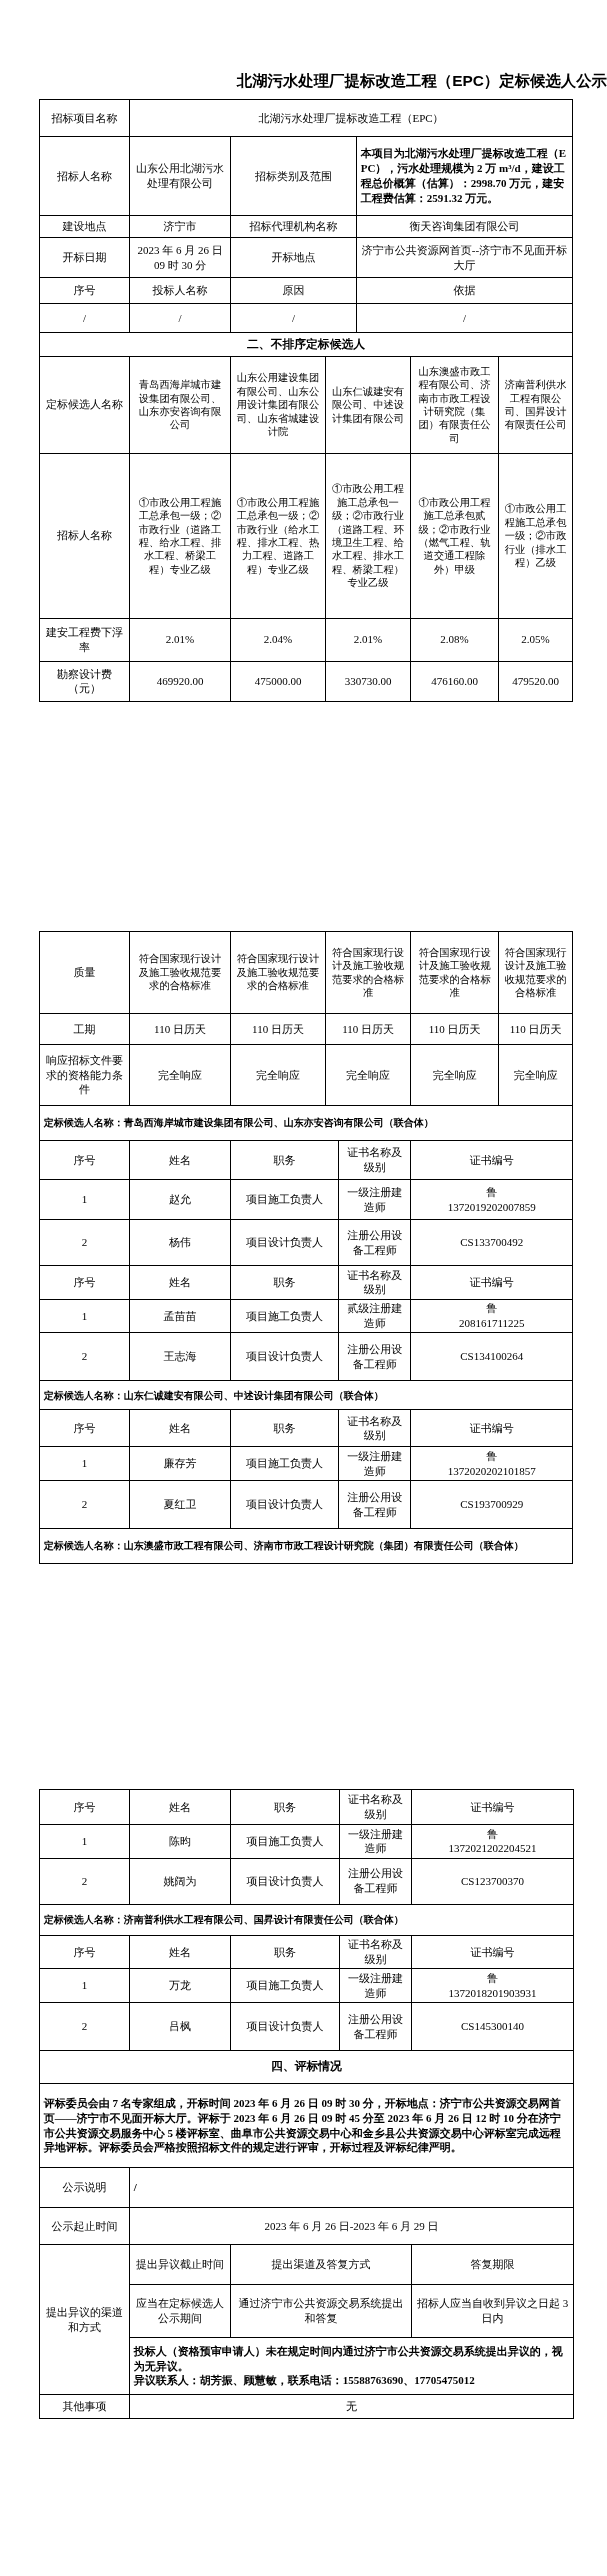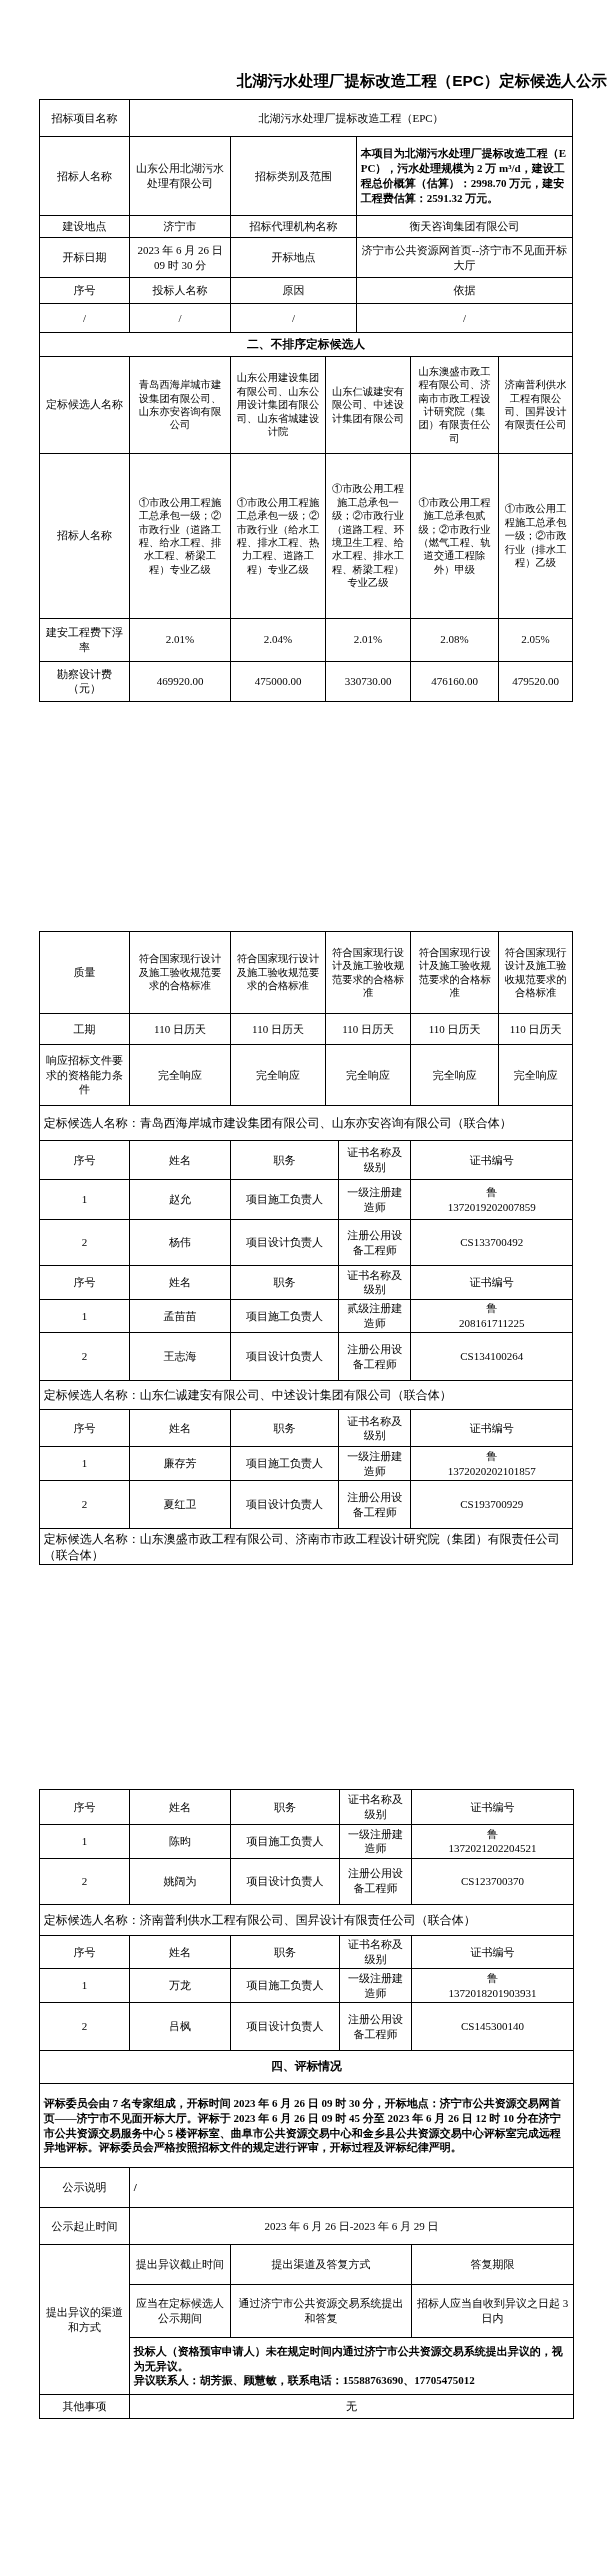--- a/index.html
+++ b/index.html
@@ -22,21 +22,21 @@
     border:0.7px solid #000;padding:1.5px 3.7px;
     text-align:center;vertical-align:middle;
     font-size:11px;line-height:1.35;word-break:break-all;
   }
   .lbl{font-weight:normal;text-align:center;}
   .sec{
     font-weight:bold;font-size:11.8px;
     font-family:"Liberation Sans","DejaVu Sans",sans-serif;
   }
   .name-row{
-    font-weight:normal;text-align:left;font-size:12px;
+    font-weight:bold;text-align:left;font-size:10px;
     font-family:"Liberation Sans","DejaVu Sans",sans-serif;
   }
   .left{text-align:left;font-weight:bold;}
   .sm{font-size:10.3px;line-height:1.3;}
 </style>
 </head>
 <body>
 
 <h1 class="doc-title">北湖污水处理厂提标改造工程（EPC）定标候选人公示</h1>
 

